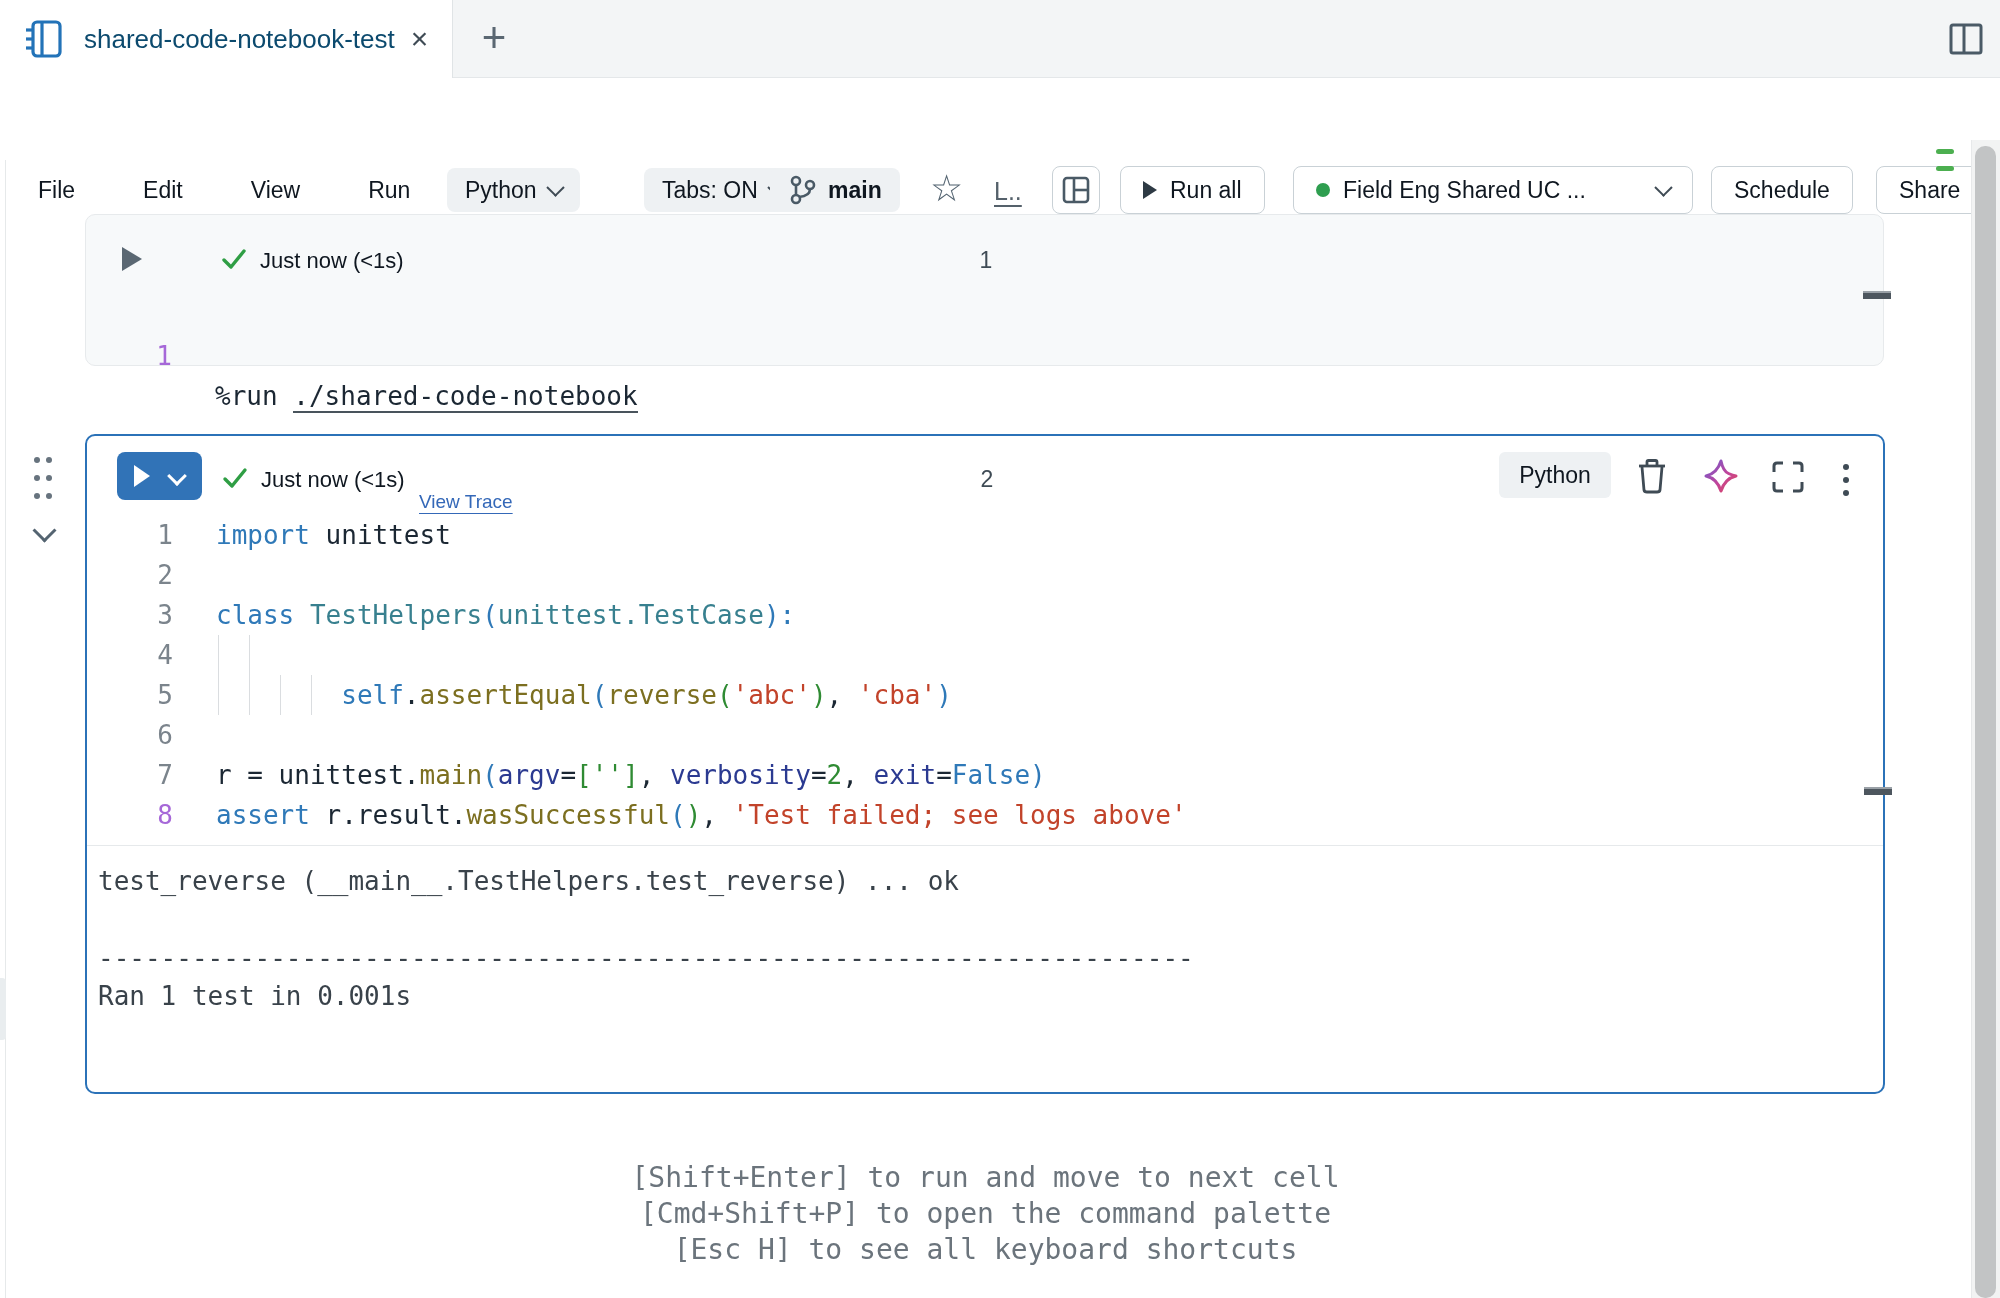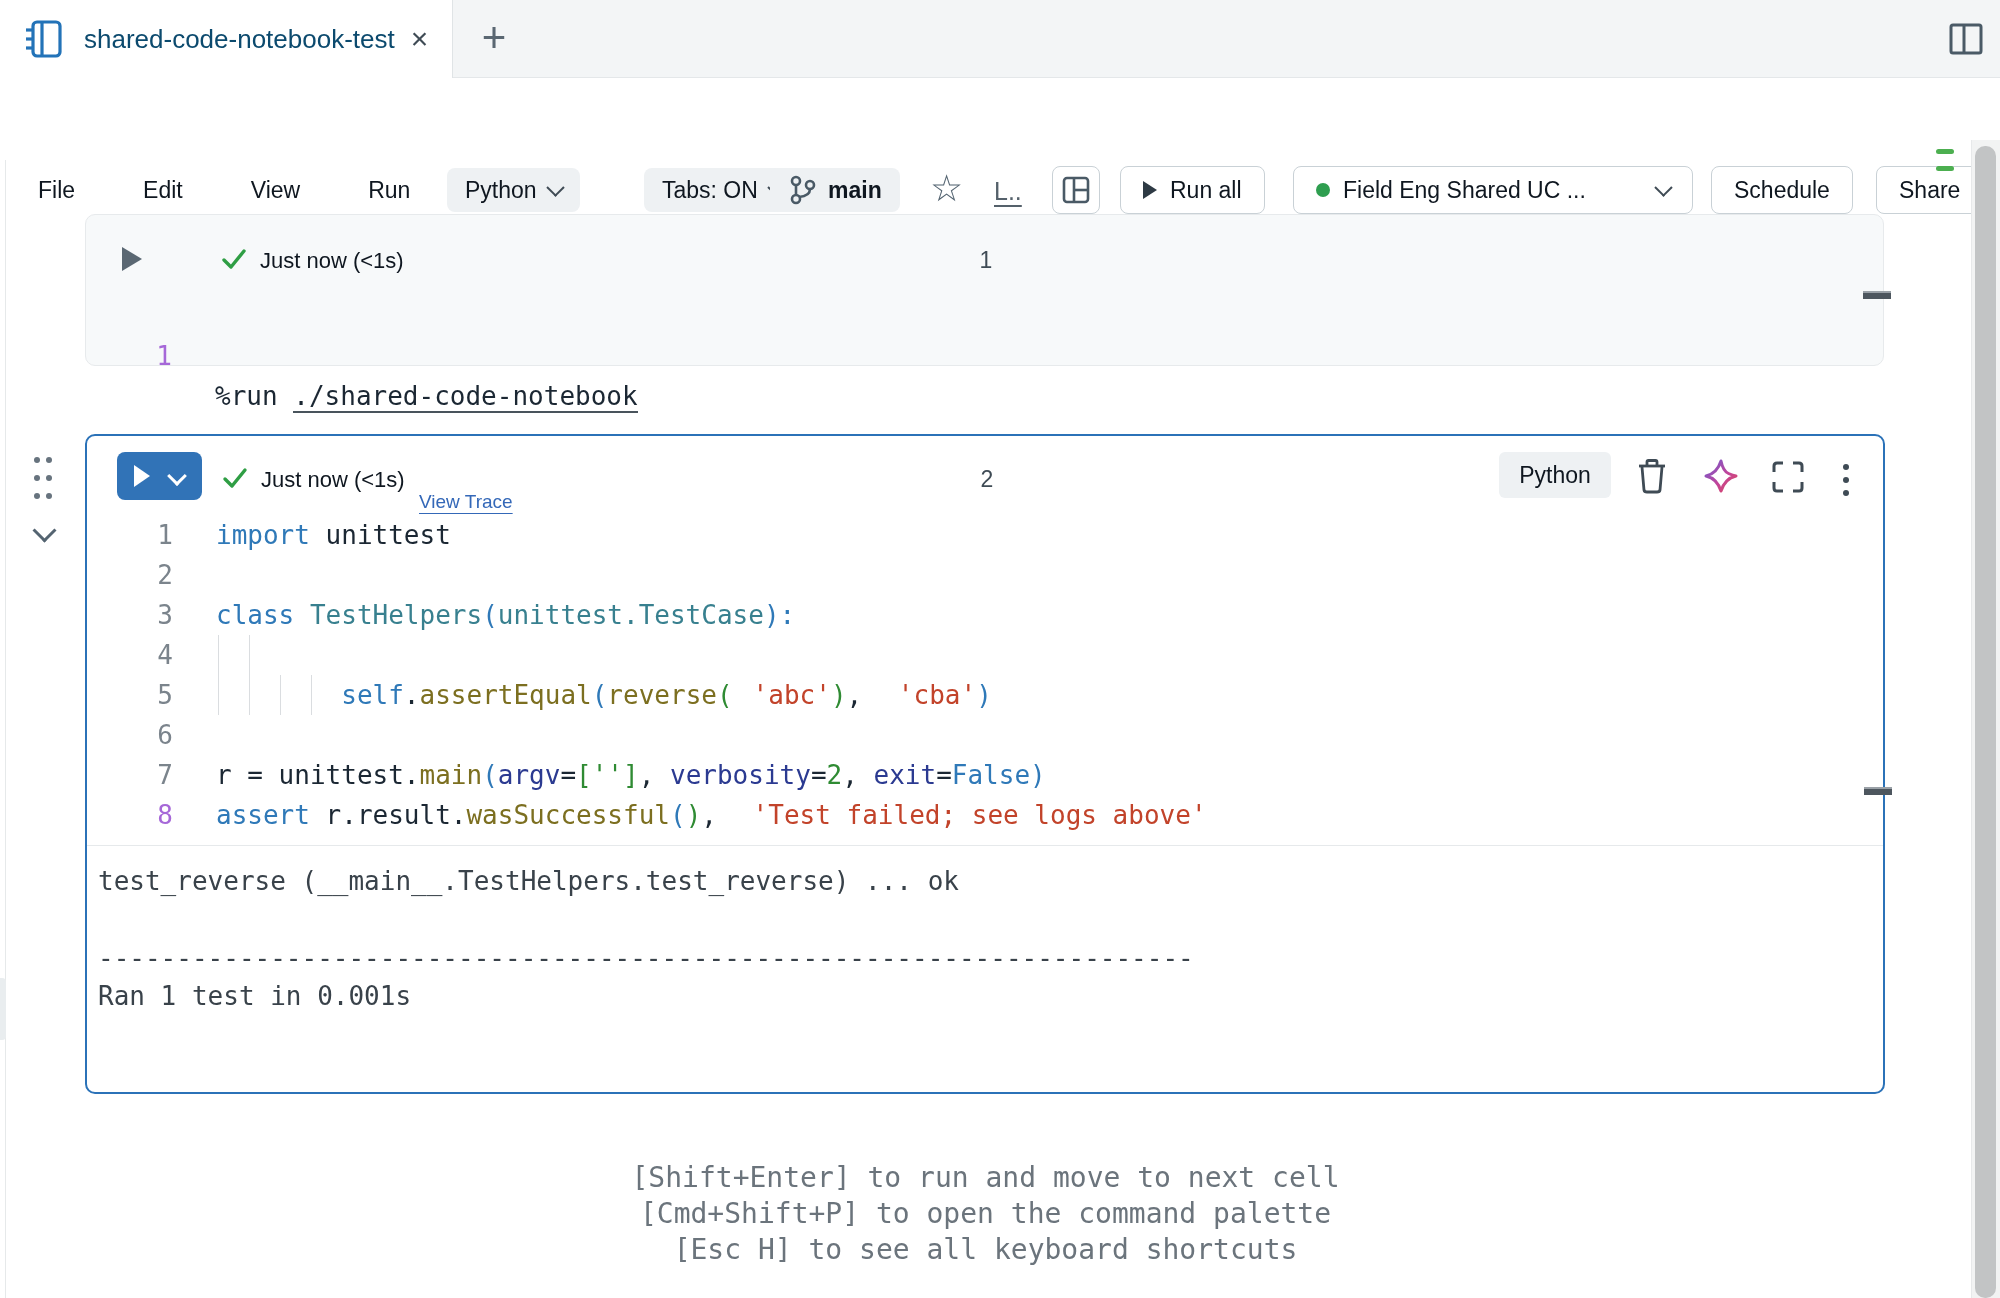--- a/index.html
+++ b/index.html
@@ -57,21 +57,21 @@
   .draghandle{position:absolute;left:34px;top:456px;width:30px;cursor:grab;}
   .draghandle i{display:inline-block;width:6px;height:6px;border-radius:50%;background:#67737e;margin:0 6px 7px 0;}
   .collapse-chev{position:absolute;left:36px;top:522px;width:14px;height:14px;border-right:3px solid #546471;border-bottom:3px solid #546471;transform:rotate(45deg);}
 
   
   .codearea{position:absolute;left:0;top:79px;width:100%;}
   .code-line{position:relative;height:40px;line-height:40px;font-family:"DejaVu Sans Mono",monospace;font-size:26px;white-space:pre;}
   .ln{position:absolute;left:16px;width:70px;text-align:right;color:#7b848c;}
   .ln.active{color:#a668d8;}
   .code-text{position:absolute;left:129px;}
-  .tk-kw{color:#2f79b8;} .tk-ty{color:#38808f;} .tk-fn{color:#7c6f20;} .tk-st{color:#c2432a;margin-left:20px;}
+  .tk-kw{color:#2f79b8;} .tk-ty{color:#38808f;} .tk-fn{color:#7c6f20;} .tk-st{color:#c2432a;}
   .tk-gr{color:#2f8b33;} .tk-nv{color:#2b3a91;} .tk-pl{color:#1b2733;}
   .tk-lnk{color:#1b2733;border-bottom:2px solid #49545c;}
   .guide{position:absolute;width:1px;background:#dadde0;}
 
   
   .outputarea{position:absolute;left:0;top:409px;width:100%;height:232px;border-top:1px solid #e6e9eb;box-sizing:border-box;
               padding:16px 0 0 11px;font-family:"DejaVu Sans Mono",monospace;font-size:26px;color:#39424a;}
   .out-line{height:38.3px;line-height:38.3px;white-space:pre;}
 
   .cell-scroll{position:absolute;left:1777px;width:28px;height:8px;background:#4d565e;border-top:2px solid #9aa1a7;box-sizing:border-box;}

